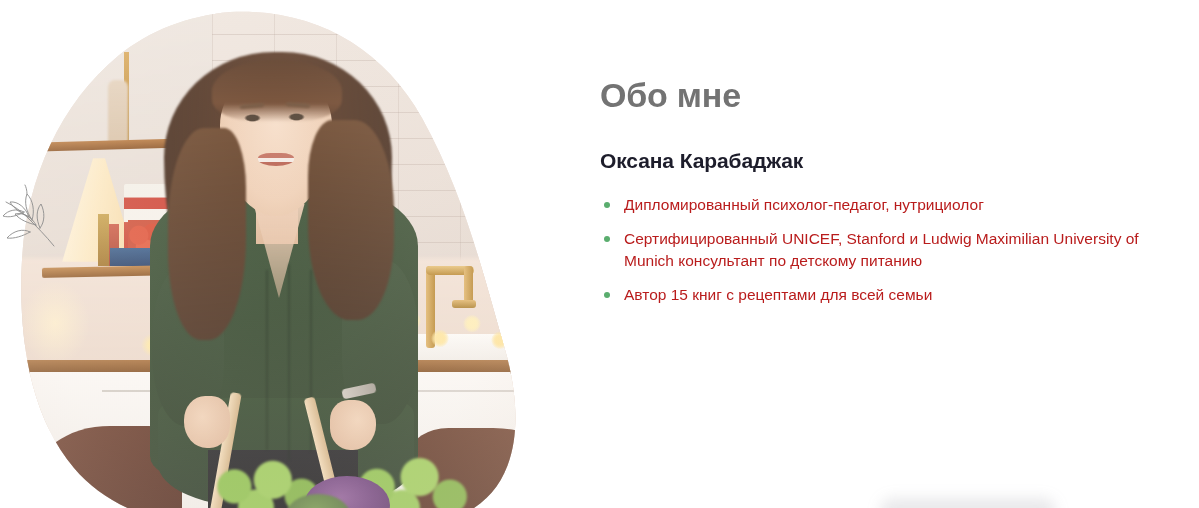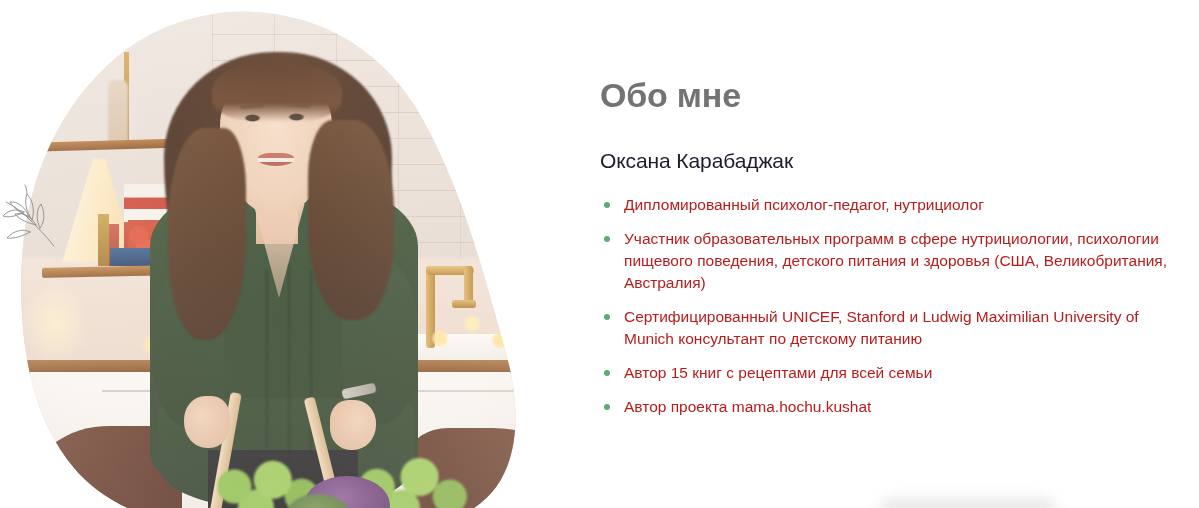--- a/index.html
+++ b/index.html
@@ -384,21 +384,21 @@
     line-height: 42px;
     letter-spacing: -0.2px;
     color: #737373;
   }
 
   #person-name {
     position: absolute;
     left: 2px;
     top: 147px;
     font-size: 21px;
-    font-weight: normal;
+    font-weight: bold;
     line-height: 28px;
     letter-spacing: -0.1px;
     color: #1d1d2b;
   }
 
   #credentials {
     position: absolute;
     left: 2px;
     top: 194px;
     width: 578px;
@@ -529,21 +529,19 @@
   </div>
 
   <div id="content">
 
     <h2 id="about-heading">Обо мне</h2>
 
     <h3 id="person-name">Оксана Карабаджак</h3>
 
     <ul id="credentials">
       <li>Дипломированный психолог-педагог, нутрициолог</li>
-      <li>Участник образовательных программ в сфере нутрициологии, психологии пищевого поведения, детского питания и здоровья (США, Великобритания, Австралия)</li>
       <li>Сертифицированный UNICEF, Stanford и Ludwig Maximilian University of Munich консультант по детскому питанию</li>
       <li>Автор 15 книг с рецептами для всей семьи</li>
-      <li>Автор проекта mama.hochu.kushat</li>
     </ul>
   </div>
 
   <div id="cta-shadow"></div>
 </div>
 
 </body></html>

